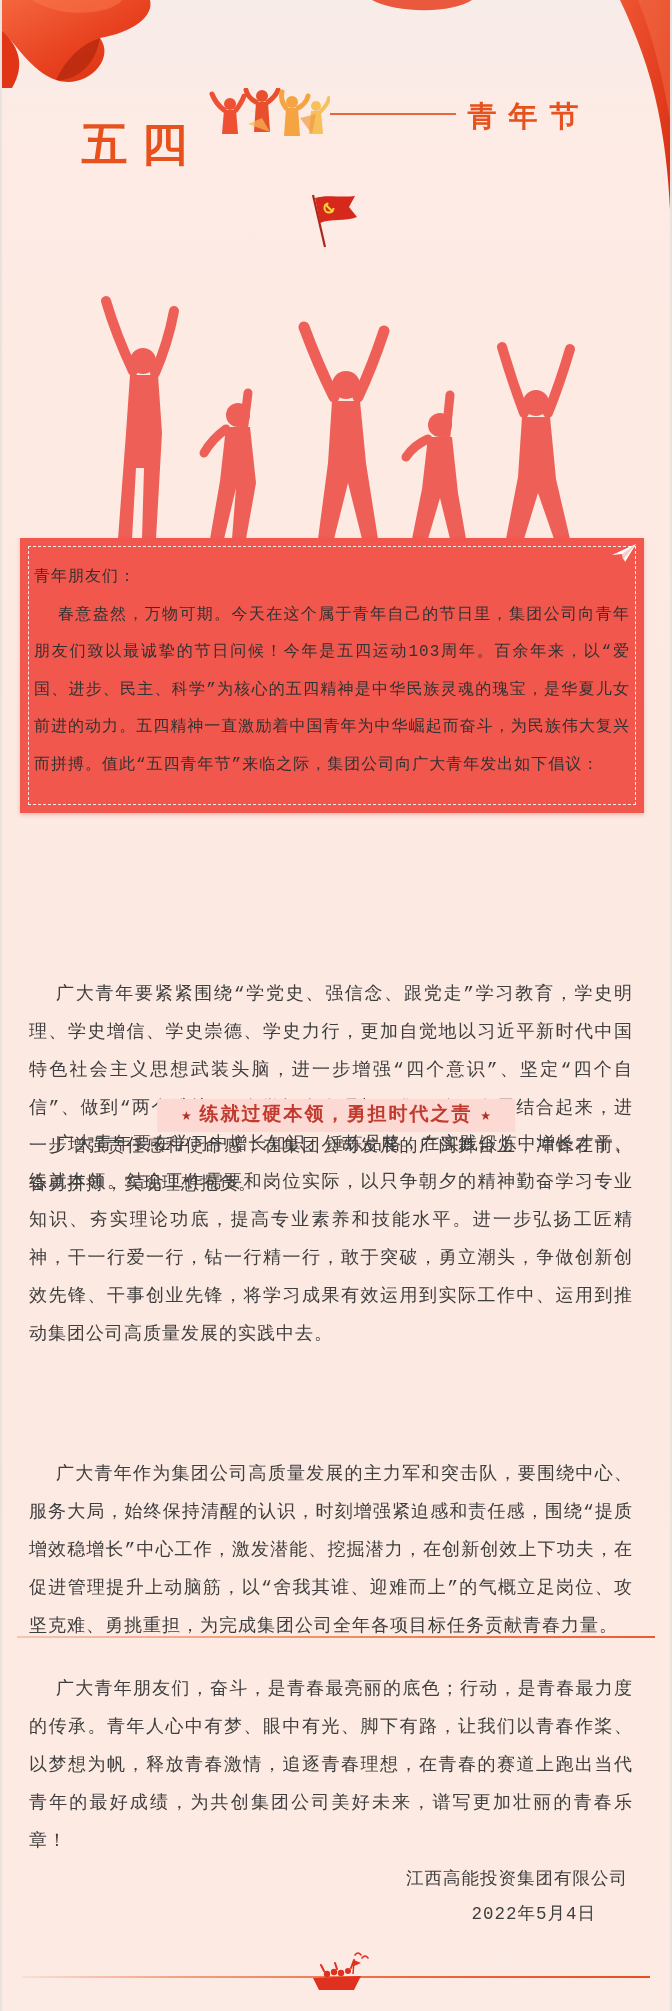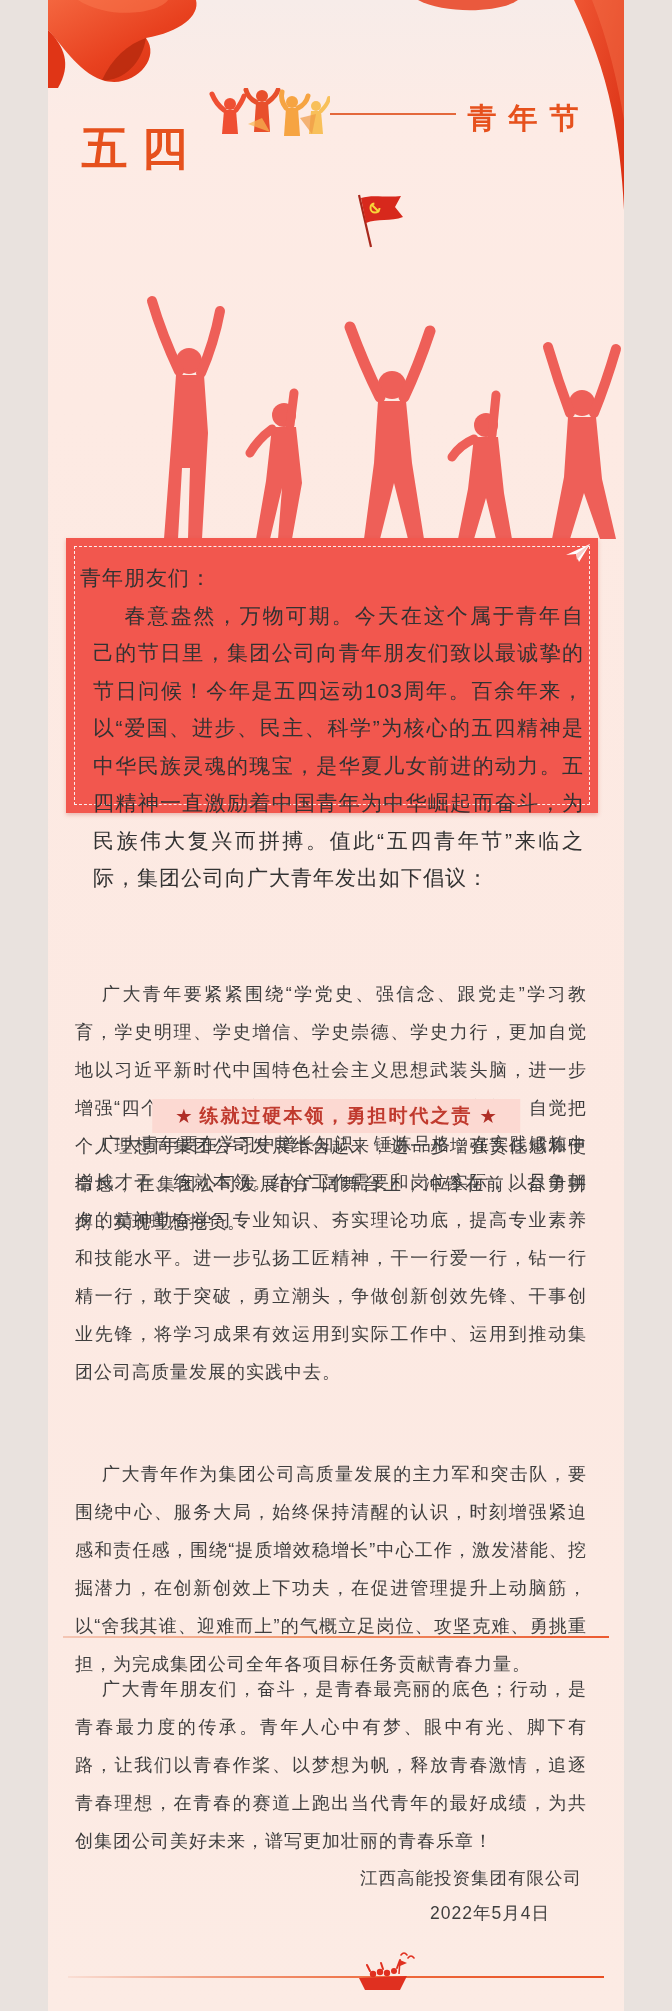--- a/index.html
+++ b/index.html
@@ -1,19 +1,19 @@
 <!DOCTYPE html>
 <html><head>
 <meta charset="utf-8">
 <style>
   html,body{margin:0;padding:0;background:#e9e2de;}
   .page{
-    position:relative;width:576px;height:2011px;margin:0 auto;overflow:hidden;
+    position:relative;width:668px;height:2011px;margin:0 auto;overflow:hidden;
     background:linear-gradient(180deg,#f7ece9 0%,#fdebe5 6%,#fdeae3 20%,#fce9e2 60%,#fcebe4 100%);
-    font-family:Liberation Sans, sans-serif;color:#3e3e3e;
+    font-family:Liberation Mono, monospace;color:#3e3e3e;
   }
   .deco{position:absolute;pointer-events:none;}
   #ribbon-left{left:0;top:0;}
   #ribbon-right{right:0;top:0;}
   #ribbon-center{left:370px;top:0;}
 
   
   .title-row{position:absolute;top:88px;left:0;right:0;display:flex;justify-content:center;align-items:flex-start;}
   .title-big{
     margin-top:37px;font-size:46px;font-weight:bold;color:#e6511d;
@@ -31,23 +31,23 @@
   
   .letter-box{
     position:absolute;left:18px;right:26px;top:538px;height:275px;
     background:#f2574e;z-index:2;box-shadow:0 2px 4px rgba(180,40,30,.25);
   }
   .letter-inner{
     position:absolute;top:8px;left:8px;right:8px;bottom:8px;
     border:1px dashed rgba(255,255,255,.9);
     padding:12px 5px 0 5px;box-sizing:border-box;
   }
-  .letter-text{font-size:21px;line-height:37.5px;color:#323232;letter-spacing:1px;}
+  .letter-text{font-size:16px;line-height:37.5px;color:#323232;letter-spacing:1px;}
   .letter-greeting{display:block;}
-  .letter-body{display:block;text-indent:1.5em;text-align:justify;margin-left:13px;}
+  .letter-body{display:block;text-indent:1.5em;text-align:justify;}
   #plane-icon{top:6px;right:8px;}
 
   
   .sec-head{
     position:absolute;left:50%;transform:translateX(-50%);
     background:#fcd9d2;color:#c03a2e;font-weight:bold;font-size:19px;
     line-height:33px;padding:0 16px;letter-spacing:2px;white-space:nowrap;
   }
   .sec-head .marker{color:#b02e26;font-size:17px;padding:0 8px;letter-spacing:0;}
   #sec-head-1{top:851px;}

